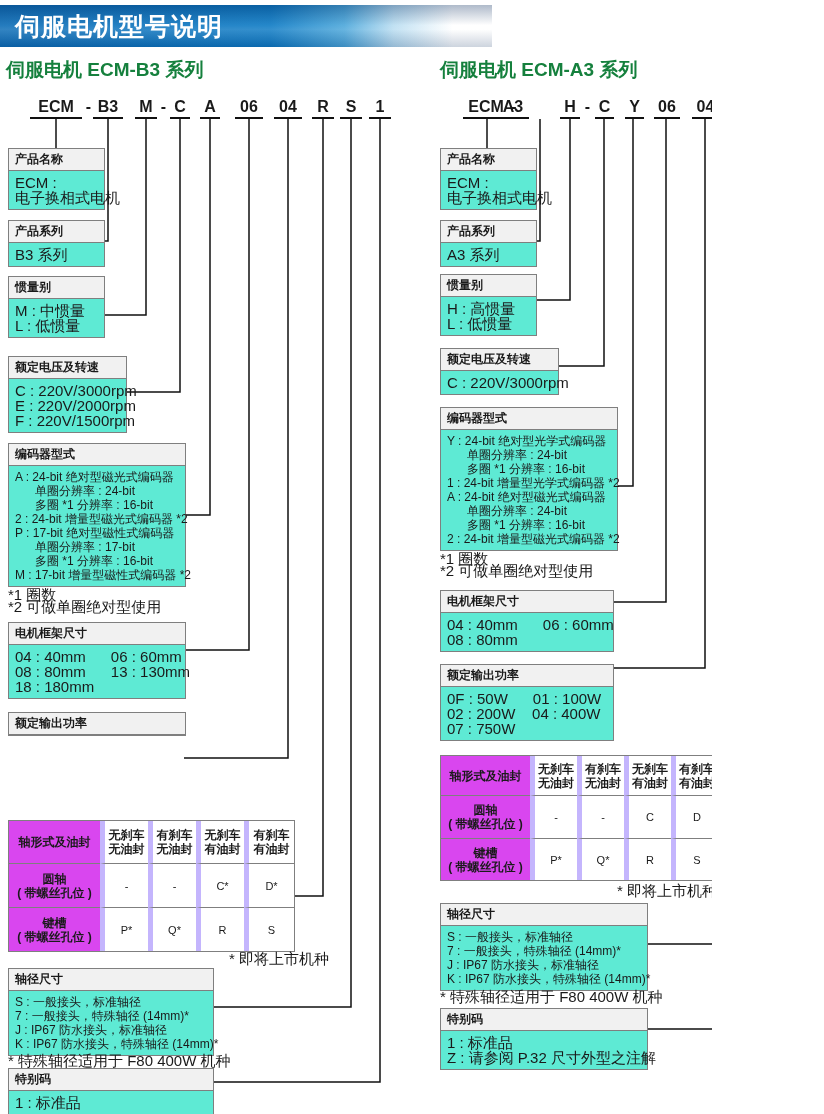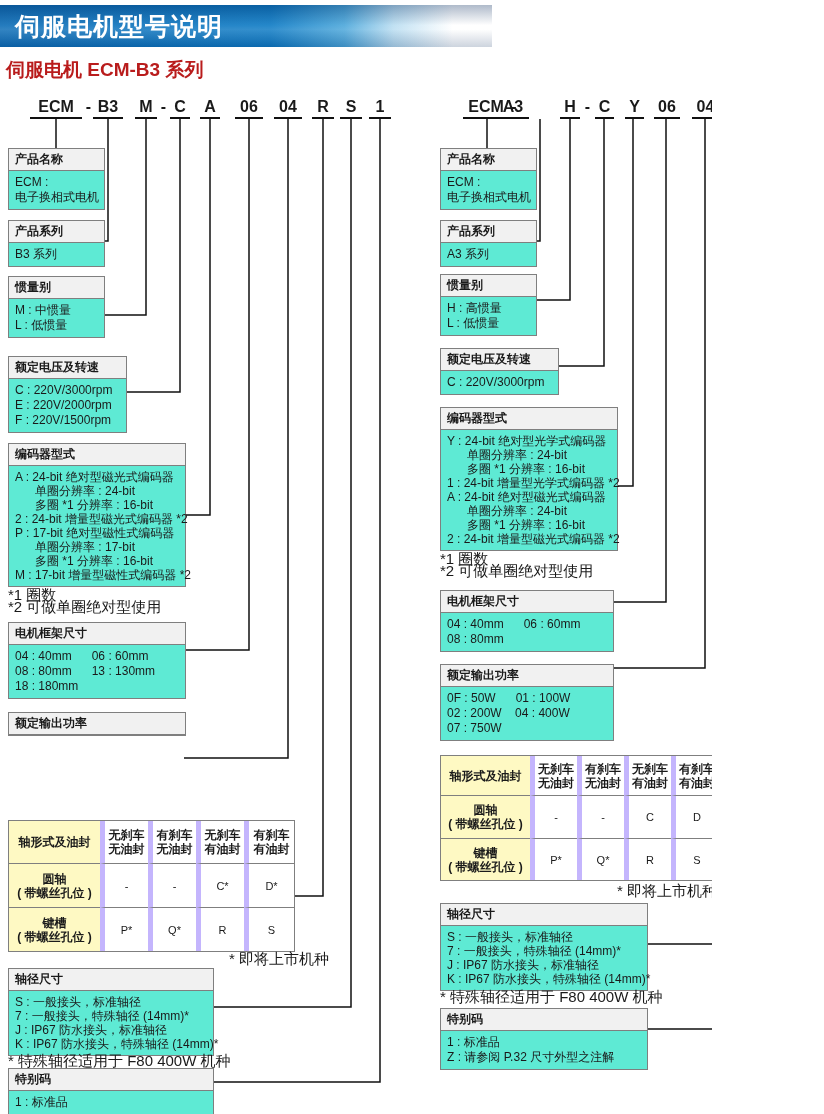--- a/index.html
+++ b/index.html
@@ -4,38 +4,38 @@
 <style>
   html,body{margin:0;padding:0;background:#fff;}
   .page{position:relative;width:712px;height:1114px;background:#fff;overflow:hidden;
         font-family:Liberation Sans, sans-serif;color:#1a1a1a;}
   .banner{position:absolute;left:0;top:5px;width:492px;height:42px;
     background:
       linear-gradient(to bottom, rgba(5,40,90,0.32) 0%, rgba(255,255,255,0.10) 48%, rgba(255,255,255,0.16) 58%, rgba(5,40,90,0.20) 100%),
       linear-gradient(to right, #0b6cb6 0%, #0c7ac4 55%, #4aa6da 70%, #b9ddf1 80%, #ffffff 92%);}
   .banner-title{color:#fff;font-size:25px;font-weight:bold;line-height:42px;padding-left:15px;
     letter-spacing:1px;white-space:nowrap;}
-  .sec-title{position:absolute;top:57px;font-size:19px;font-weight:bold;color:#b91c1c;white-space:nowrap;}
+  .sec-title{position:absolute;top:57px;font-size:19px;font-weight:bold;color:#15803d;white-space:nowrap;}
   .seg{position:absolute;top:98px;height:19px;border-bottom:2px solid #111;text-align:center;
     font-weight:bold;font-size:16px;line-height:18px;white-space:nowrap;}
   .sep{position:absolute;top:98px;height:19px;text-align:center;font-weight:bold;font-size:16px;line-height:18px;}
   svg.wires{position:absolute;left:0;top:0;pointer-events:none;}
   .cb{position:absolute;border:1px solid #7f7f7f;background:#5eead4;}
   .cb-hd{background:#f1f1f1;border-bottom:1px solid #7f7f7f;height:21px;display:flex;align-items:center;
     padding:0 6px;font-size:12px;font-weight:bold;white-space:nowrap;}
-  .cb-bd{padding:4px 6px;font-size:12px;line-height:15px;white-space:pre;}
+  .cb-bd{padding:4px 6px;font-size:15px;line-height:15px;white-space:pre;}
   .tight .cb-bd{font-size:12px;line-height:14px;}
   .fnote{position:absolute;font-size:15px;line-height:12px;white-space:pre;}
   .tbl{position:absolute;display:grid;border:1px solid #7f7f7f;background:#fff;}
   .tc{border-left:5px solid #c4b5fd;border-top:1px solid #7f7f7f;display:flex;align-items:center;
     justify-content:center;text-align:center;font-size:11px;line-height:14px;white-space:pre;}
   .tc.bold{font-weight:bold;font-size:12px;}
   .no-l{border-left:none;}
   .no-t{border-top:none;}
-  .shade{background:#fef9c3;}
+  .shade{background:#d946ef;}
 </style>
 </head>
 <body>
 
 <div class="page">
 
   <svg class="wires" width="824" height="1114" viewBox="0 0 824 1114">
     <g stroke="#111" stroke-width="1.5" fill="none">
       <path d="M56 119 L56 148"></path>
       <path d="M108 119 L108 241 L103 241"></path>
@@ -58,20 +58,21 @@
       <path d="M769 119 L769 944 L645 944"></path>
       <path d="M796 119 L796 1029 L645 1029"></path>
     </g>
   </svg>
 
   <div class="banner">
     <div class="banner-title">伺服电机型号说明</div>
   </div>
 
   <div class="sec-title" style="left:6px">伺服电机 ECM-B3 系列</div>
+  <div class="sec-title" style="left:440px">伺服电机 ECM-A3 系列</div>
 
   <span class="seg" style="left:30px;width:52px">ECM</span>
   <span class="sep" style="left:84px;width:9px">-</span>
   <span class="seg" style="left:93px;width:30px">B3</span>
   <span class="seg" style="left:135px;width:22px">M</span>
   <span class="sep" style="left:159px;width:9px">-</span>
   <span class="seg" style="left:170px;width:20px">C</span>
   <span class="seg" style="left:200px;width:20px">A</span>
   <span class="seg" style="left:235px;width:28px">06</span>
   <span class="seg" style="left:274px;width:28px">04</span>

